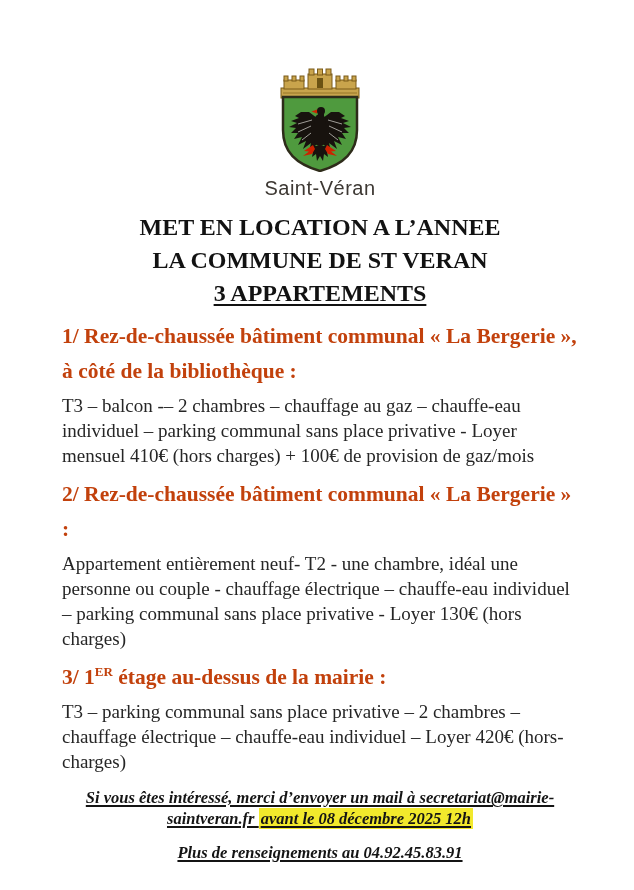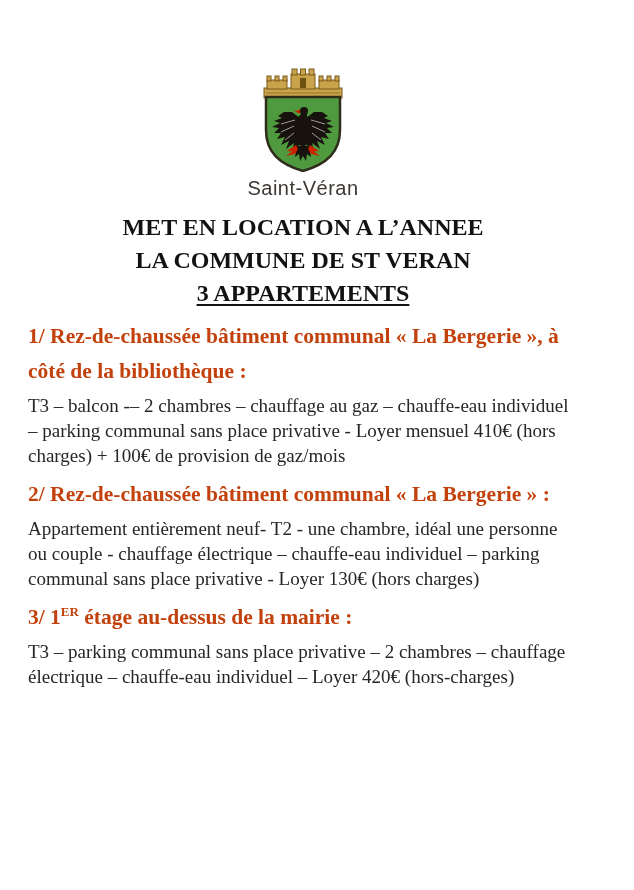--- a/index.html
+++ b/index.html
@@ -1,21 +1,21 @@
 <!DOCTYPE html>
 <html><head>
 <meta charset="utf-8">
 <style>
   html, body { margin: 0; padding: 0; background: #ffffff; }
   .page {
     position: relative;
     width: 634px;
     height: 890px;
     box-sizing: border-box;
-    padding: 68px 56px 0 28px;
+    padding: 68px 56px 0 62px;
     background: #ffffff;
     font-family: "Liberation Serif", serif;
     color: #1c1c1c;
     overflow: hidden;
   }
   
   .crest { text-align: center; }
   .crest svg { display: inline-block; }
   .crest-label {
     font-family: "Liberation Sans", sans-serif;
@@ -139,14 +139,19 @@
   <div class="section">
     <h2><span>2/ Rez-de-chaussée bâtiment communal « La Bergerie » :</span><sup></sup><span></span></h2>
     <p>Appartement entièrement neuf- T2 - une chambre, idéal une personne ou couple - chauffage électrique – chauffe-eau individuel – parking communal sans place privative - Loyer 130€ (hors charges)</p>
   </div>
 
   <div class="section">
     <h2><span>3/ 1</span><sup>ER</sup><span> étage au-dessus de la mairie :</span></h2>
     <p>T3 – parking communal sans place privative – 2 chambres – chauffage électrique – chauffe-eau individuel – Loyer 420€ (hors-charges)</p>
   </div>
 
+  <div class="footer">
+    <div class="fline">Si vous êtes intéressé, merci d’envoyer un mail à secretariat@mairie-</div>
+    <div class="fline"><span>saintveran.fr </span><span class="hl">avant le 08 décembre 2025 12h</span></div>
+    <div class="fline phone-line">Plus de renseignements au 04.92.45.83.91</div>
+  </div>
 
 </div>
 
 </body></html>

